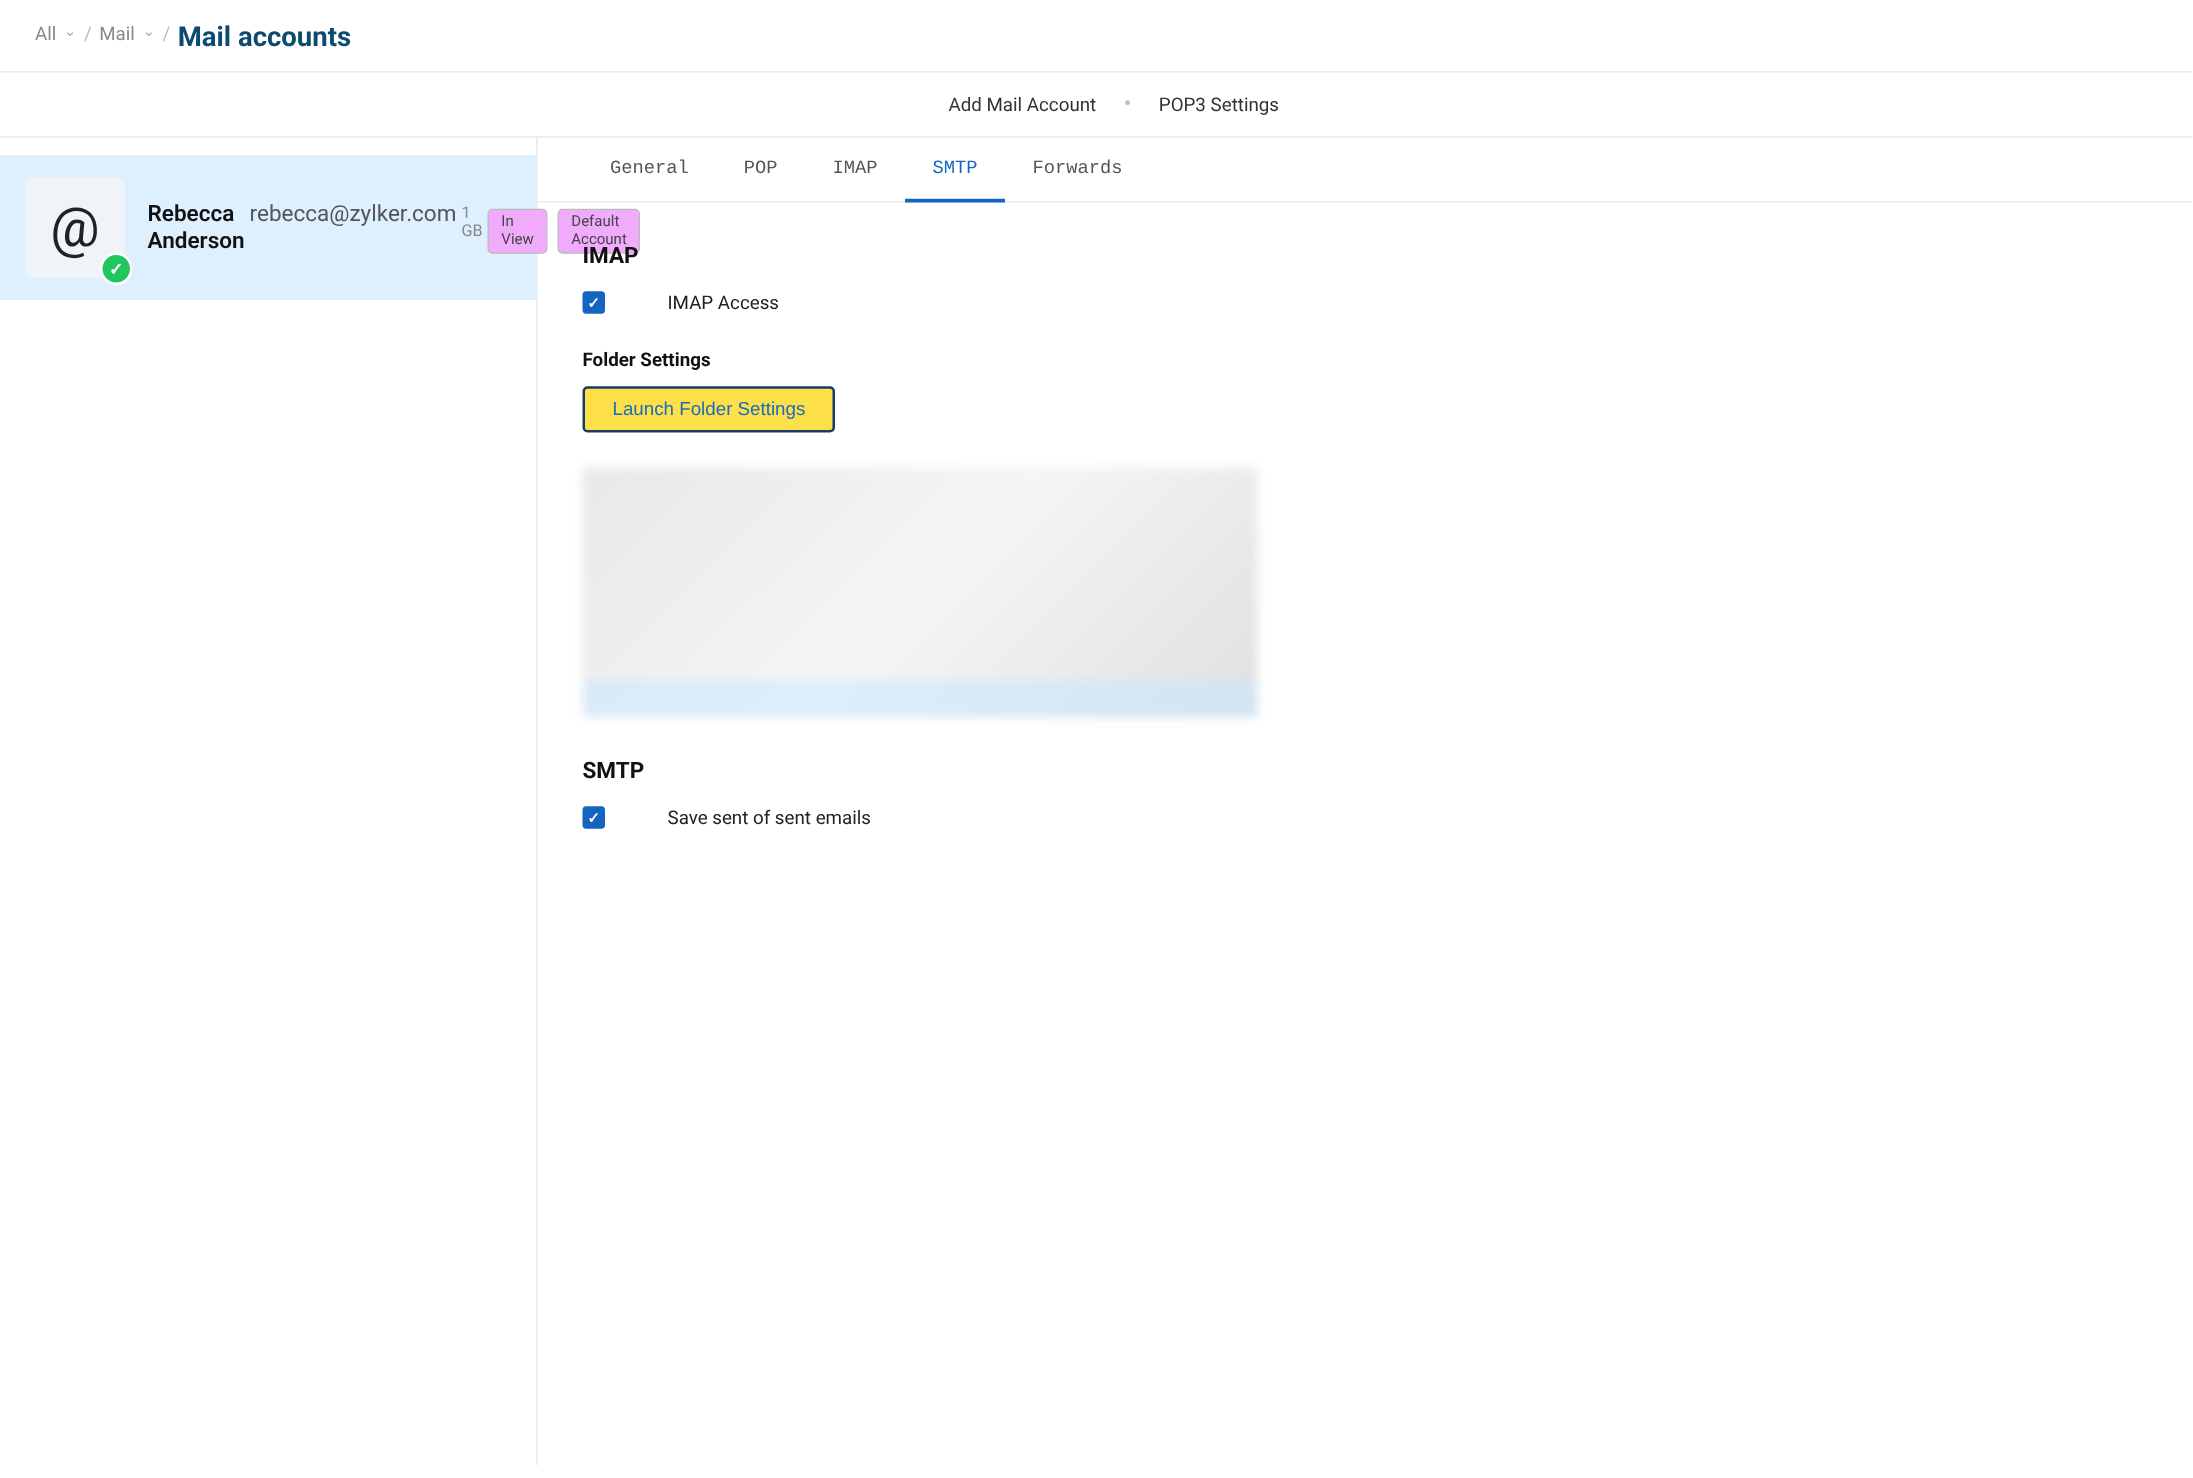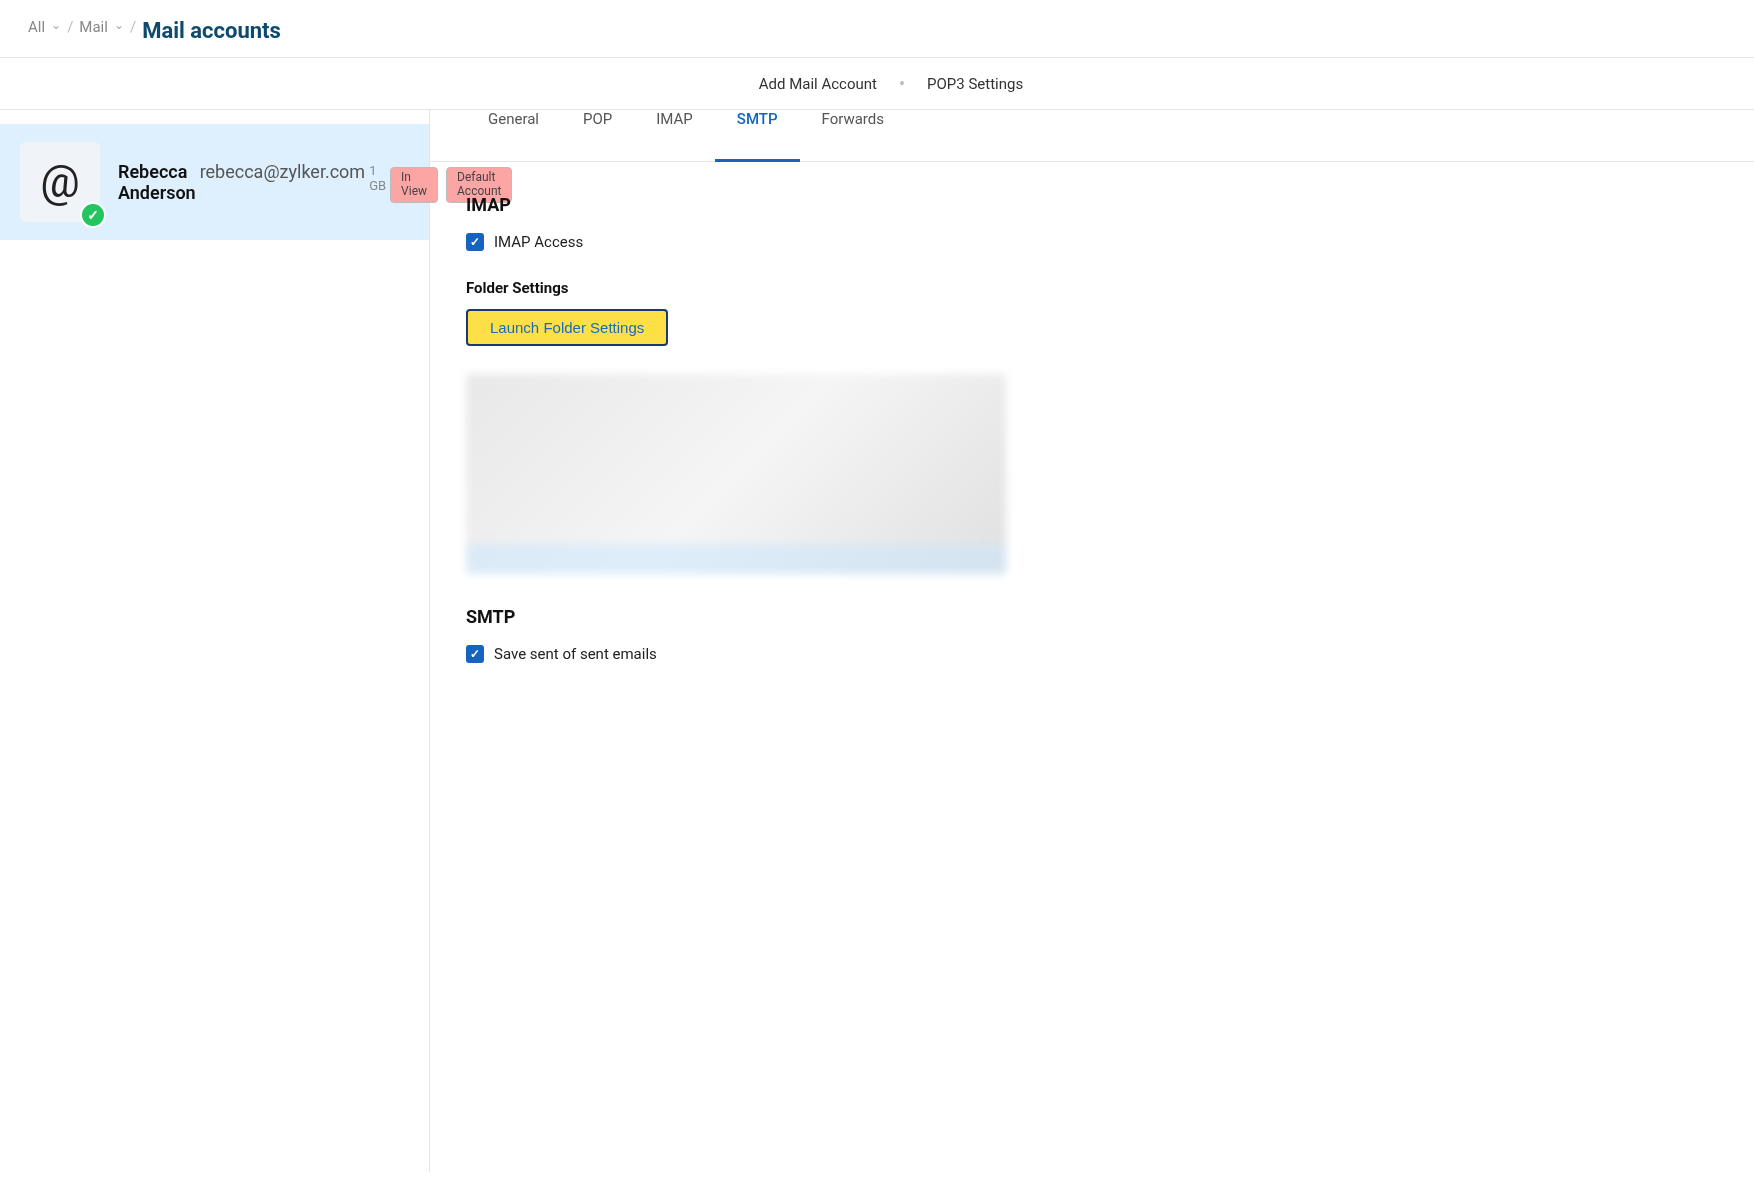--- a/index.html
+++ b/index.html
@@ -63,39 +63,39 @@
       border: 2px solid #fff;
     }
     .account-badge-check { color: #fff; font-size: 14px; font-weight: 700; }
     .account-info { display: flex; gap: 4px; }
     .account-name { font-size: 18px; font-weight: 600; color: #111; }
     .account-email { font-size: 18px; color: #555; }
     .account-storage { font-size: 13px; color: #888; margin-top: 2px; }
     .account-tags { display: flex; gap: 8px; margin-top: 6px; }
     .account-tag {
       font-size: 12px; color: #444; border: 1px solid #bbb;
-      border-radius: 4px; padding: 2px 10px; background: #fca5a5; cursor: default;
+      border-radius: 4px; padding: 2px 10px; background: #f0abfc; cursor: default;
     }
 
     
     .right-panel {
       flex: 1; padding: 0 0 0 0; overflow-y: auto;
     }
 
     
     .tabs {
       display: flex; align-items: flex-end; gap: 0;
       padding: 0 36px;
       border-bottom: 1px solid #e5e5e5;
       height: 52px;
     }
     .tab {
-      padding: 0 22px; height: 52px; display: flex; 
+      padding: 0 22px; height: 52px; display: flex; align-items: center;
       font-size: 15px; color: #555; cursor: pointer; position: relative;
-      border-bottom: 3px solid transparent; margin-bottom: -1px;
+      border-bottom: 3px solid transparent; margin-bottom: -1px; font-family: Liberation Mono, monospace;
     }
     .tab.active { color: #1565c0; border-bottom: 3px solid #1565c0; font-weight: 500; }
 
     
     .content-area { padding: 32px 36px; }
 
     
     .section-header {
       font-size: 18px; font-weight: 700; color: #111; margin-bottom: 18px;
     }
@@ -105,21 +105,21 @@
       display: flex; align-items: center; gap: 10px; margin-bottom: 18px;
     }
     .checkbox-box {
       width: 18px; height: 18px; border-radius: 3px;
       display: flex; align-items: center; justify-content: center;
       flex-shrink: 0;
     }
     .checkbox-box.checked { background: #1565c0; border: 2px solid #1565c0; }
     .checkbox-box.unchecked { background: #fff; border: 2px solid #aaa; }
     .checkbox-check { color: #fff; font-size: 12px; font-weight: 700; }
-    .checkbox-label { font-size: 15px; color: #222; }
+    .checkbox-label { font-size: 15px; color: #222; margin-left: 40px; }
 
     
     .folder-section { margin-top: 28px; margin-bottom: 28px; }
     .folder-section-label { font-size: 15px; font-weight: 700; color: #111; margin-bottom: 12px; }
     .launch-folder-btn {
       display: inline-block;
       border: 2px solid #1a3a6b;
       border-radius: 4px;
       padding: 8px 22px;
       font-size: 15px;

